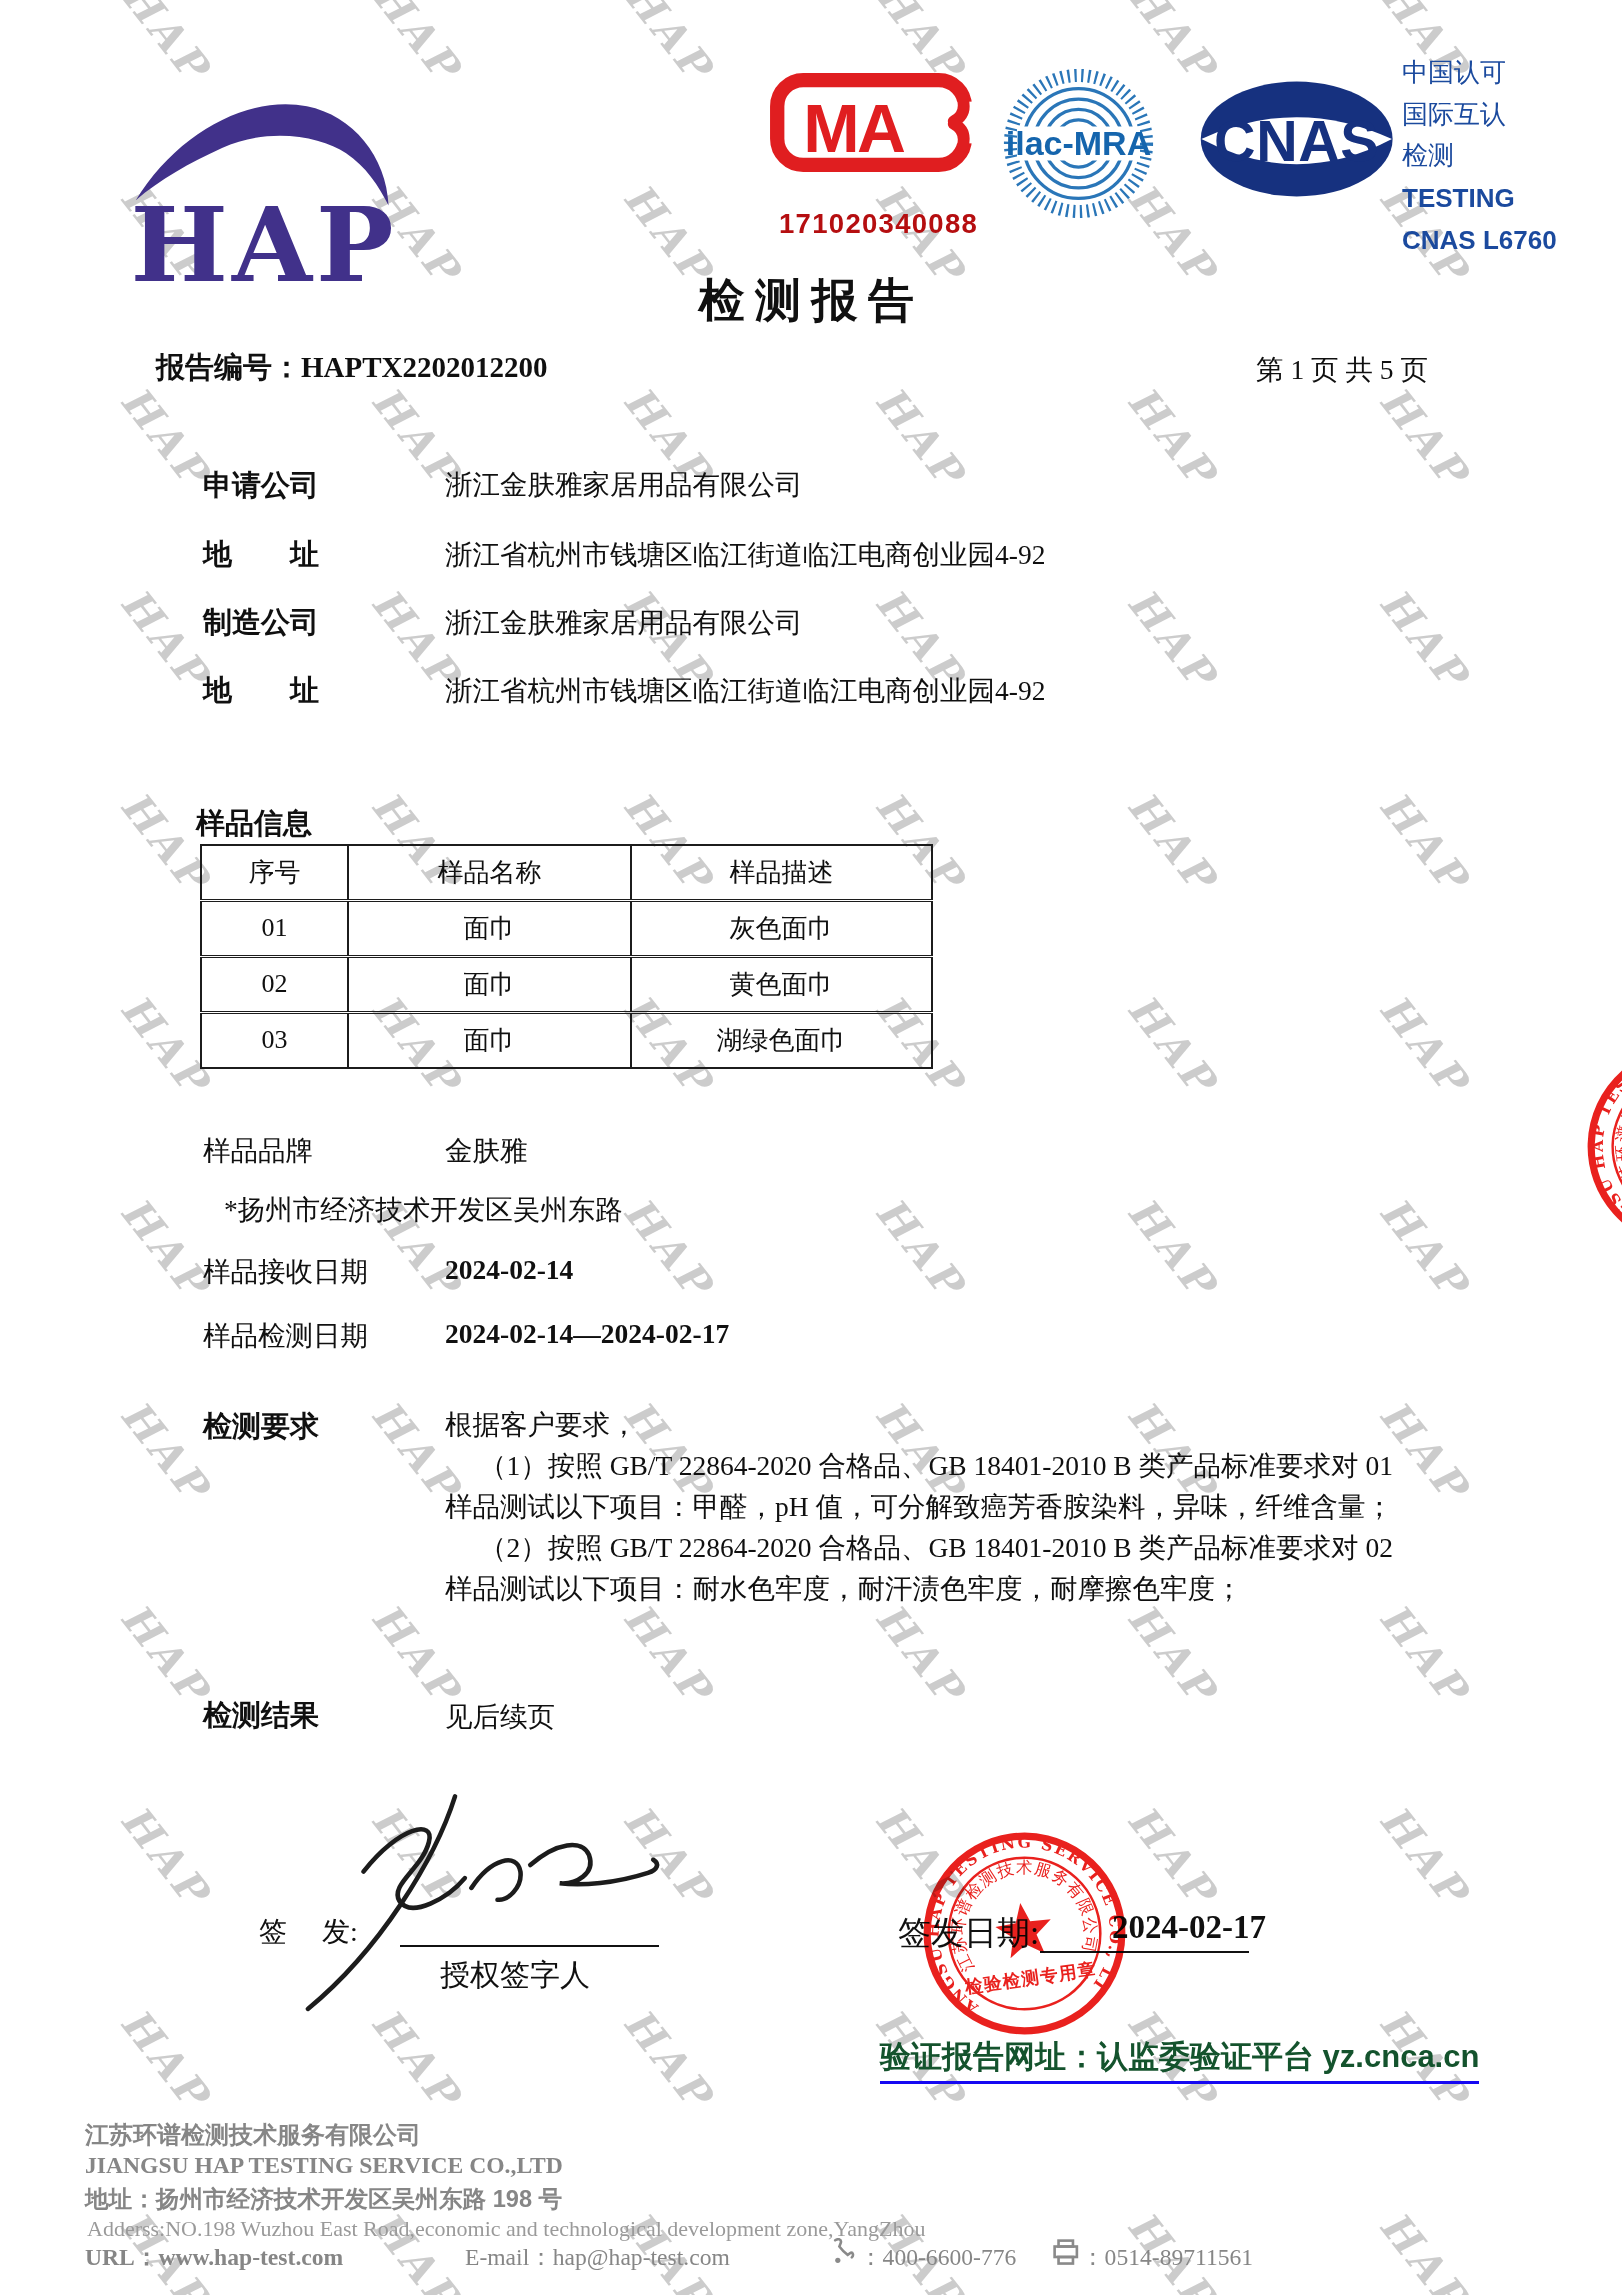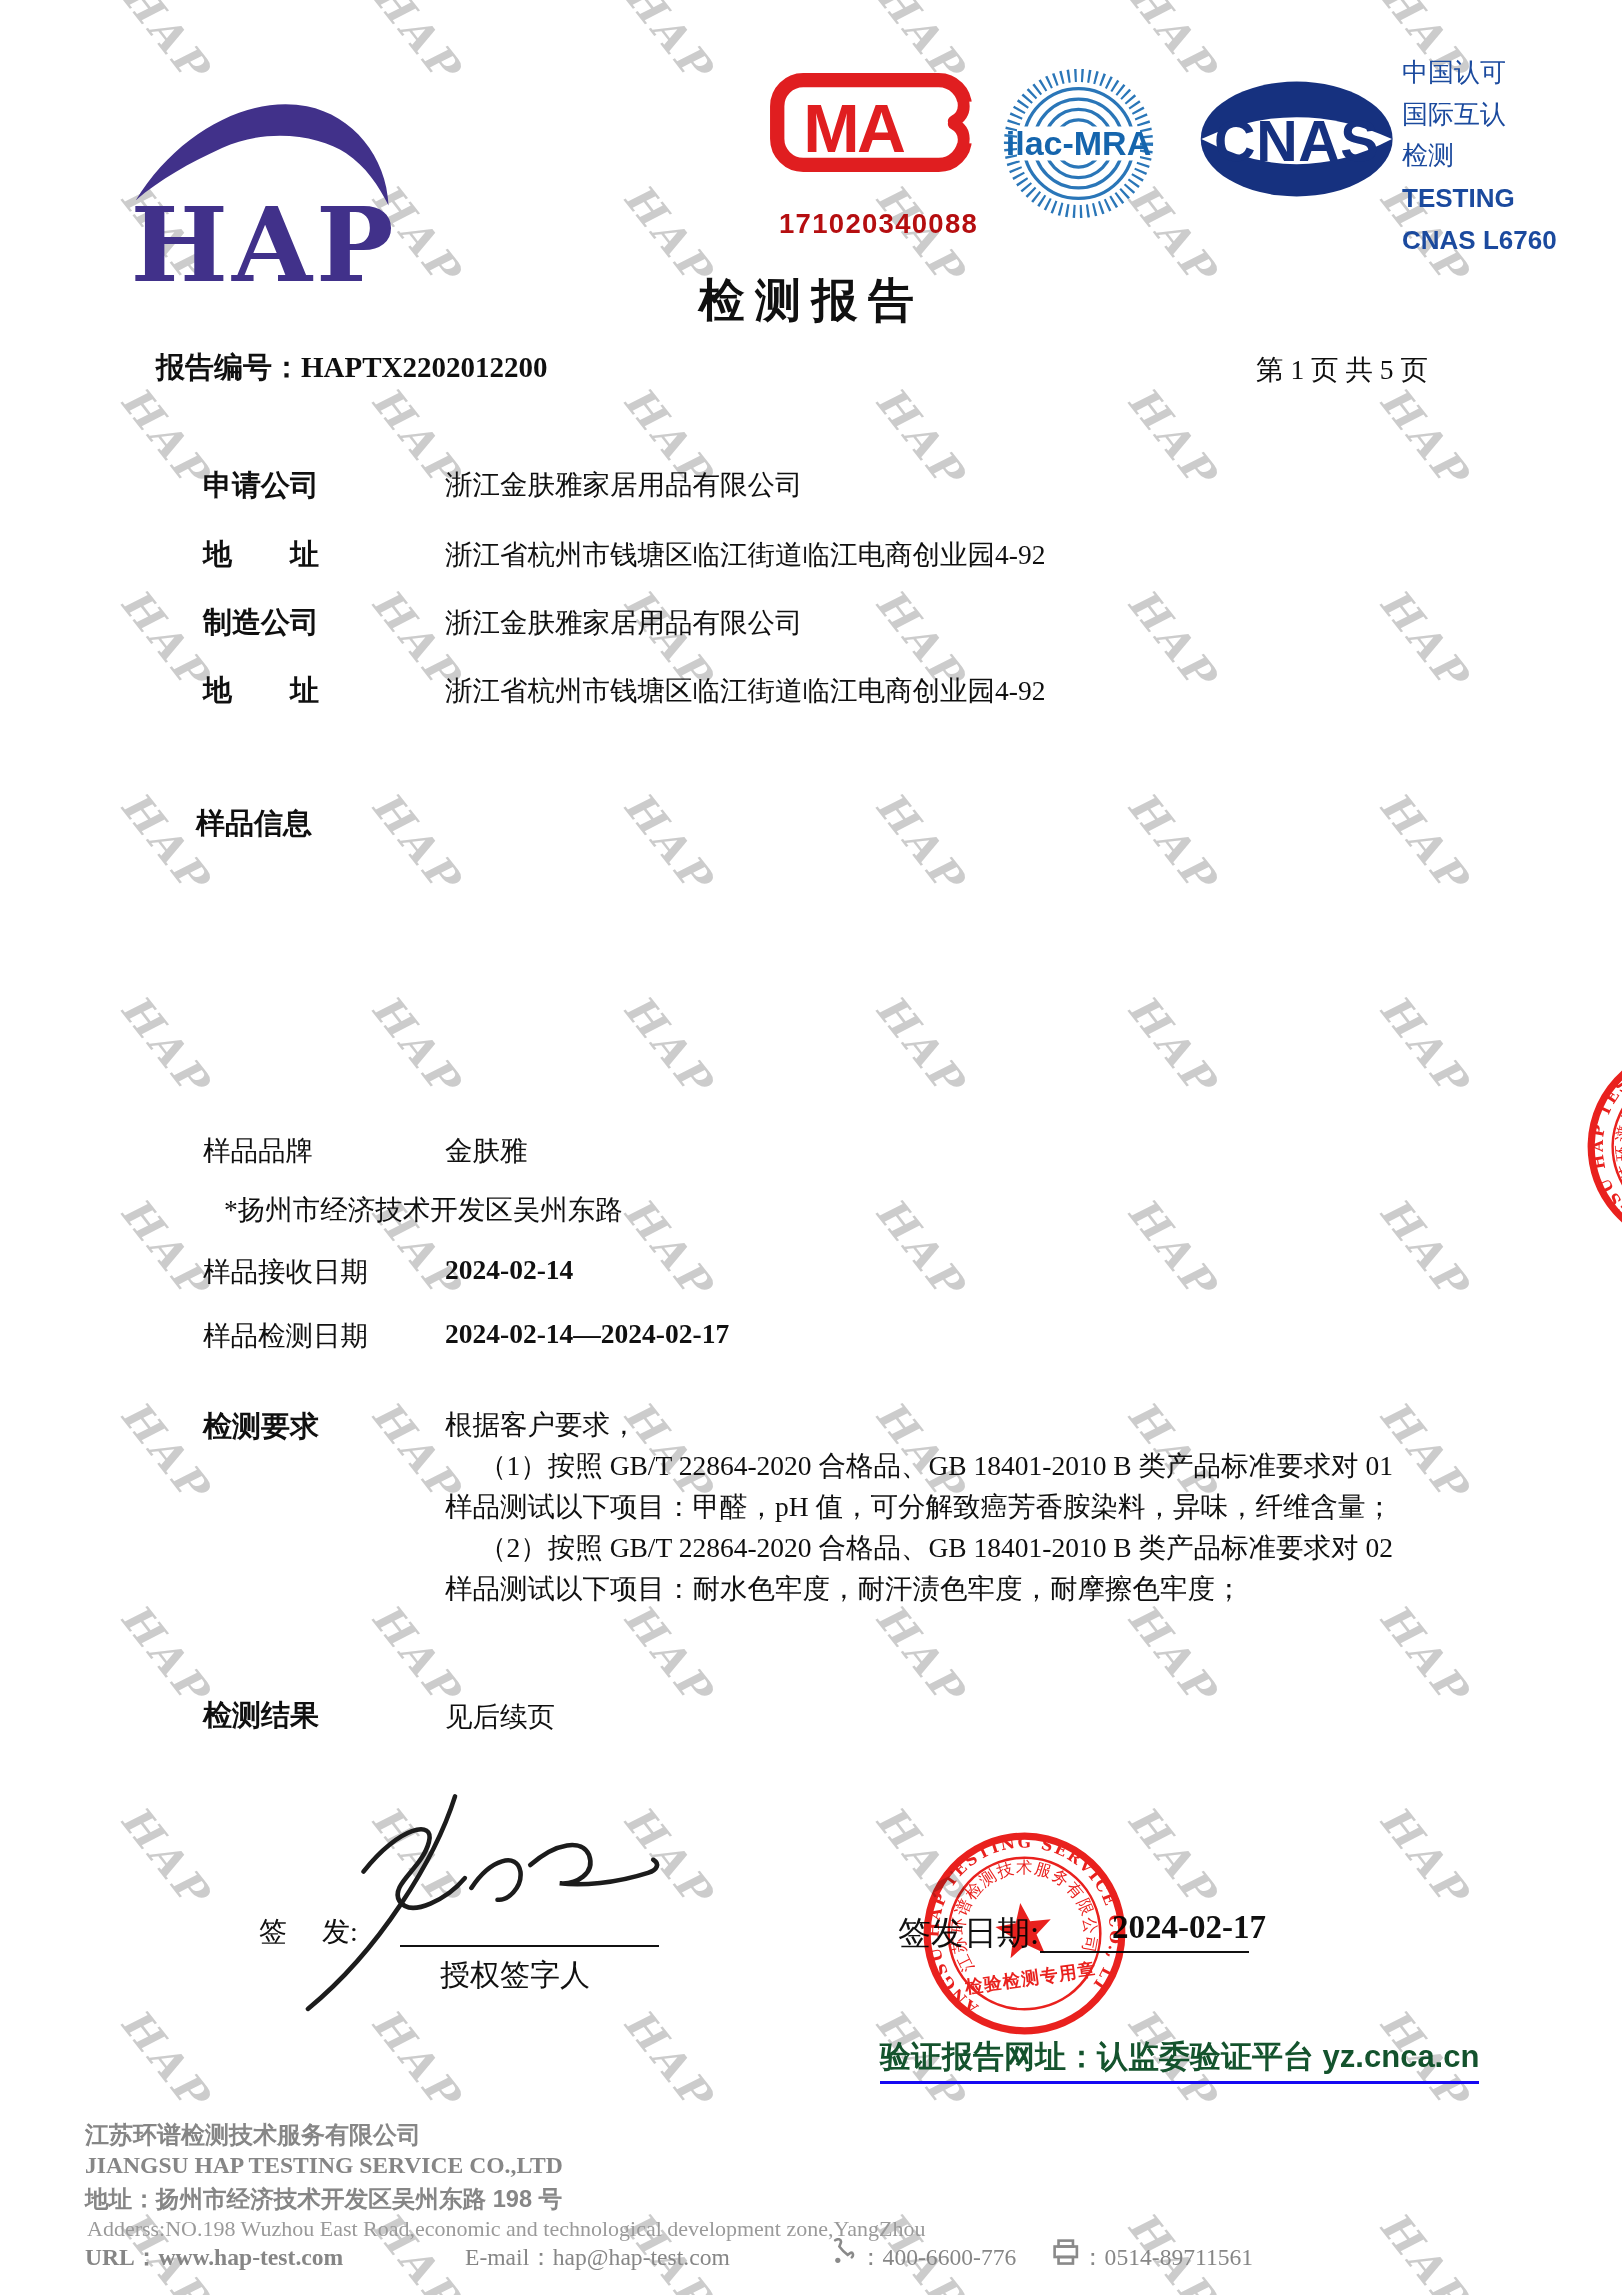--- a/index.html
+++ b/index.html
@@ -159,20 +159,44 @@
   <div class="t val" style="left:445px;top:467px">浙江金肤雅家居用品有限公司</div>
   <div class="t lbl" style="left:203px;top:535px">地　　址</div>
   <div class="t val" style="left:445px;top:537px">浙江省杭州市钱塘区临江街道临江电商创业园4-92</div>
   <div class="t lbl" style="left:203px;top:603px">制造公司</div>
   <div class="t val" style="left:445px;top:605px">浙江金肤雅家居用品有限公司</div>
   <div class="t lbl" style="left:203px;top:671px">地　　址</div>
   <div class="t val" style="left:445px;top:673px">浙江省杭州市钱塘区临江街道临江电商创业园4-92</div>
 
   <div class="t lbl" style="left:196px;top:804px">样品信息</div>
 
+  <table class="sample-table">
+    <tbody>
+        <tr class="dbl" style="height:55px">
+      <th style="width:147px">序号</th>
+      <th style="width:283px">样品名称</th>
+      <th style="width:301px">样品描述</th>
+    </tr>
+    <tr class="dbl" style="height:56px">
+      <td>01</td>
+      <td>面巾</td>
+      <td>灰色面巾</td>
+    </tr>
+    <tr class="dbl" style="height:56px">
+      <td>02</td>
+      <td>面巾</td>
+      <td>黄色面巾</td>
+    </tr>
+    <tr style="height:56px">
+      <td>03</td>
+      <td>面巾</td>
+      <td>湖绿色面巾</td>
+    </tr>
+  </tbody>
+    </table>
 
   <div class="t val" style="left:203px;top:1133px">样品品牌</div>
   <div class="t val" style="left:445px;top:1133px">金肤雅</div>
 
   <div class="t val" style="left:224px;top:1192px">*扬州市经济技术开发区吴州东路</div>
 
   <div class="t val" style="left:203px;top:1254px">样品接收日期</div>
   <div class="t val b" style="left:445px;top:1254px">2024-02-14</div>
 
   <div class="t val" style="left:203px;top:1318px">样品检测日期</div>

